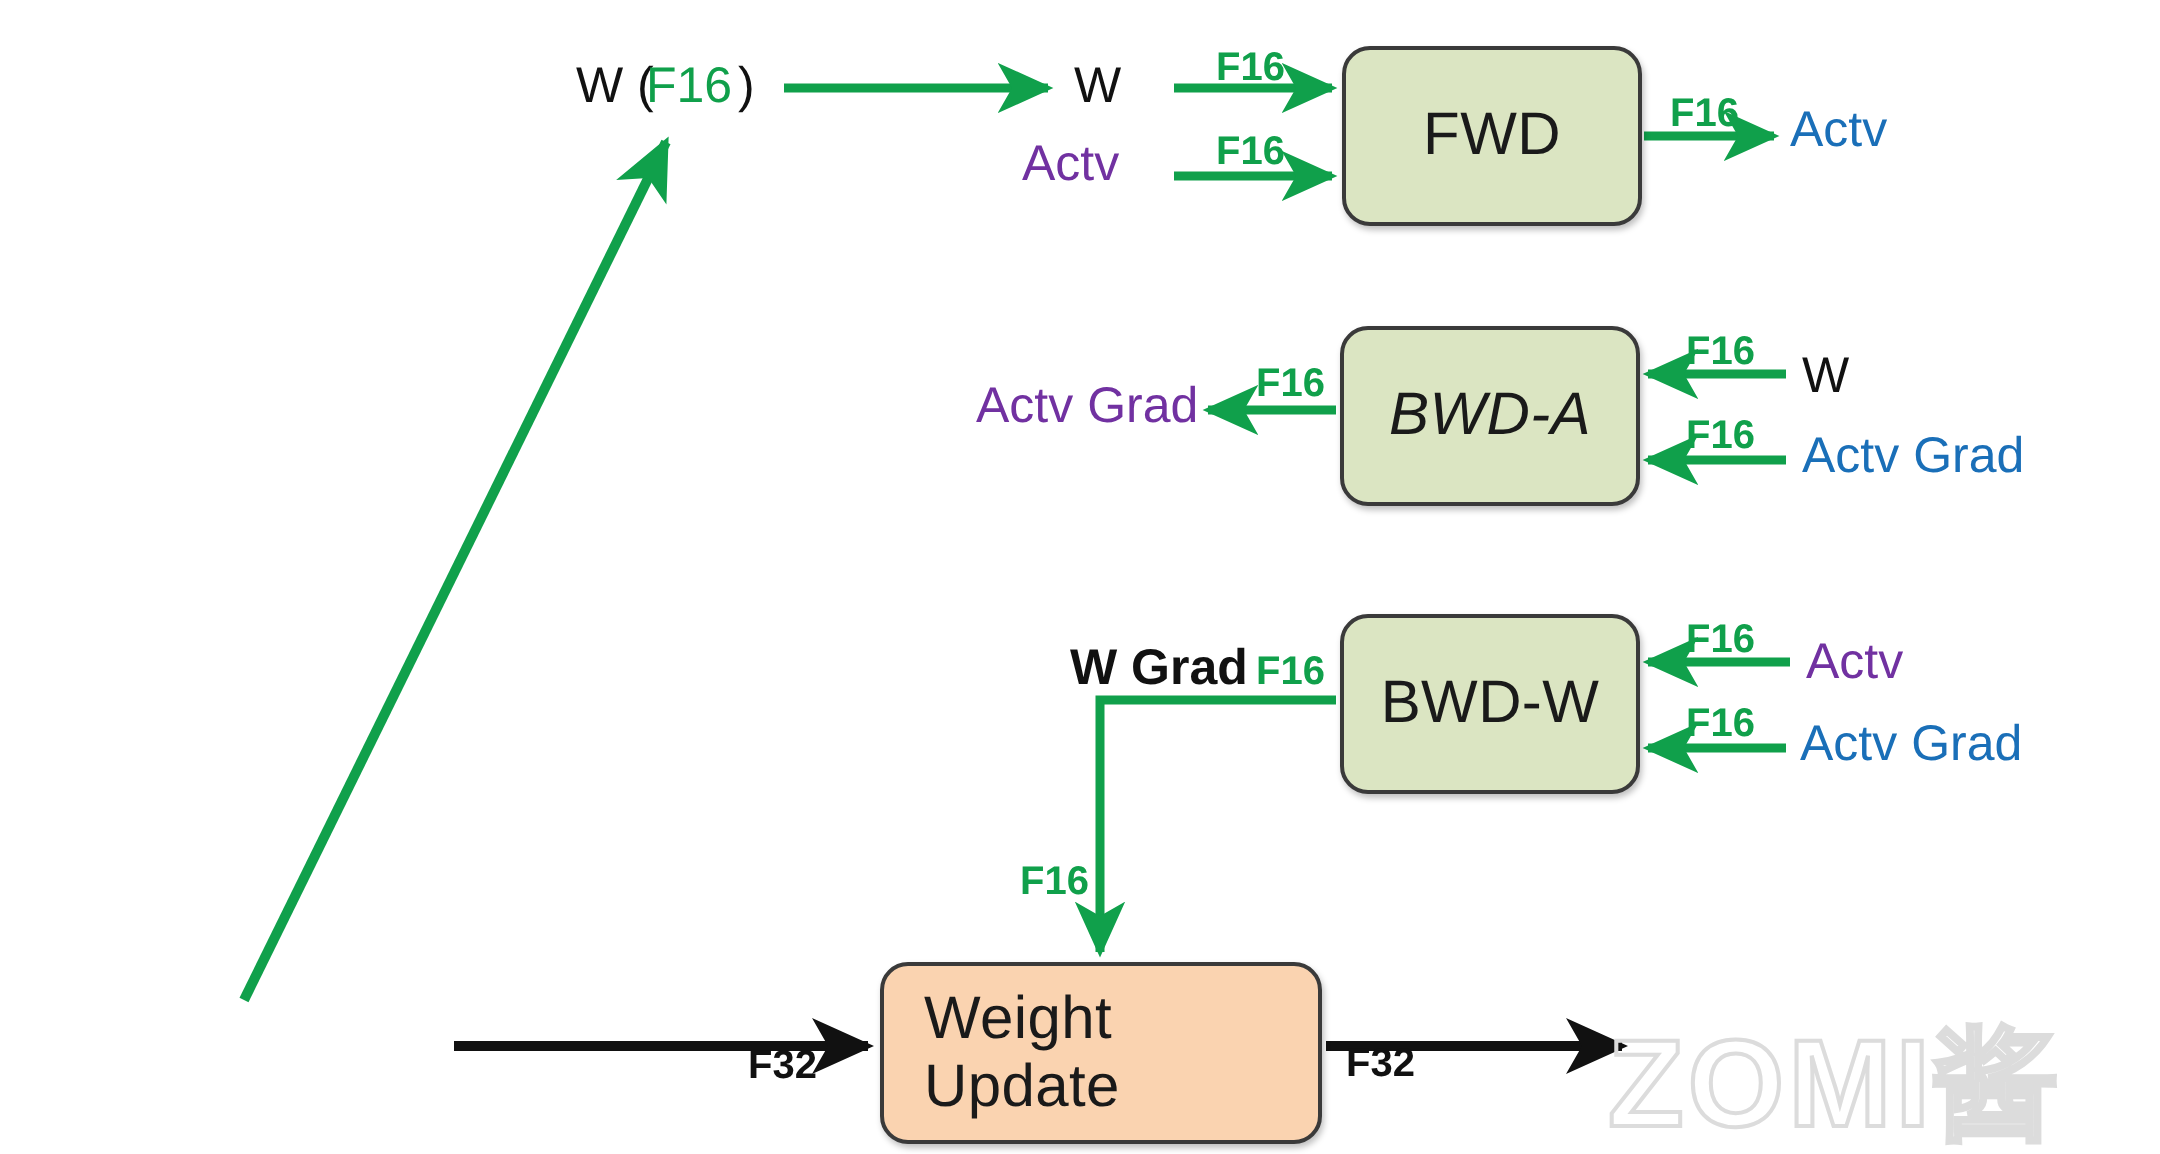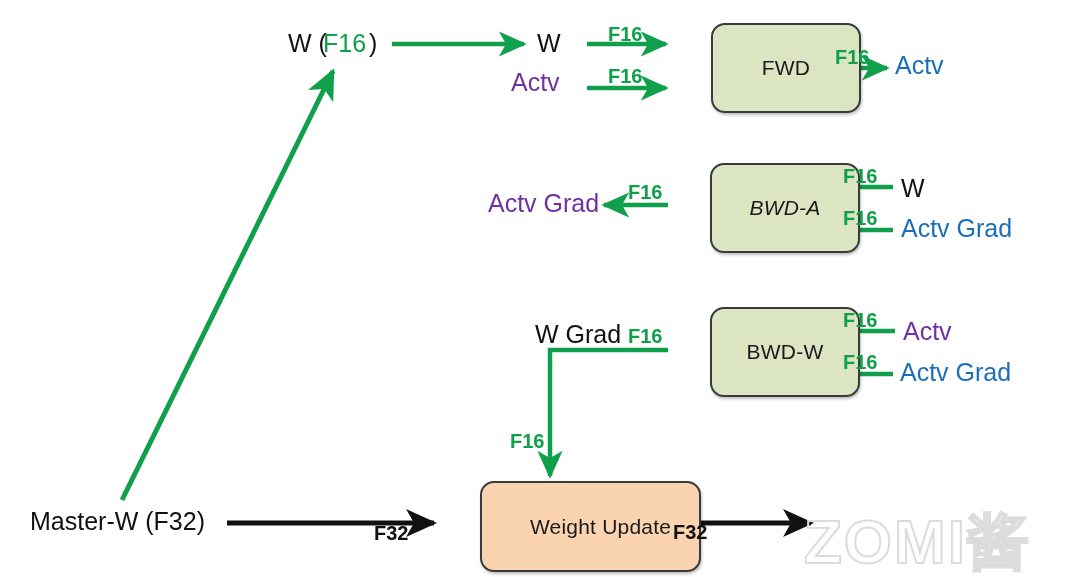--- a/index.html
+++ b/index.html
@@ -8,23 +8,22 @@
     font-family:"Liberation Sans", sans-serif;
     overflow:hidden;position:relative;
   }
   #stage{position:absolute;left:0;top:0;width:1080px;height:577px;}
   #edges{position:absolute;left:0;top:0;width:1080px;height:577px;pointer-events:none;}
 
   .node{
     position:absolute;box-sizing:border-box;
     display:flex;align-items:center;justify-content:center;
     border:2px solid #3a3a3a;border-radius:14px;
-    font-size:21px;color:#1a1a1a;letter-spacing:.2px;
+    font-size:30px;color:#1a1a1a;letter-spacing:.2px;
     box-shadow:1px 2px 3px rgba(0,0,0,.25);
-    margin-left:40px;
   }
   .node.green{background:#dbe5c2;}
   .node.orange{background:#fad3b0;}
 
   .lbl{position:absolute;white-space:nowrap;line-height:1;}
   .lbl.black{color:#111111;font-size:25px;}
   .lbl.purple{color:#7131a1;font-size:25px;}
   .lbl.blue{color:#1a6fb8;font-size:25px;}
   .lbl.greenword{color:#10a04b;font-size:25px;}
   .tag{position:absolute;white-space:nowrap;line-height:1;font-weight:bold;font-size:20px;}
@@ -98,25 +97,24 @@
   <div class="lbl black" style="left:369px;top:31px;">)</div>
 
   <div class="lbl black" style="left:537px;top:31px;">W</div>
   <div class="lbl purple" style="left:511px;top:70px;">Actv</div>
   <div class="lbl blue" style="left:895px;top:53px;">Actv</div>
 
   <div class="lbl purple" style="left:488px;top:191px;">Actv Grad</div>
   <div class="lbl black" style="left:901px;top:176px;">W</div>
   <div class="lbl blue" style="left:901px;top:216px;">Actv Grad</div>
 
-  <div class="lbl black" style="left:535px;top:322px;">W Grad</div>
+  <div class="lbl black" style="left:535px;top:322px;font-weight:bold;">W Grad</div>
   <div class="lbl purple" style="left:903px;top:319px;">Actv</div>
   <div class="lbl blue" style="left:900px;top:360px;">Actv Grad</div>
 
-  <div class="lbl black" style="left:30px;top:509px;">Master-W (F32)</div>
 
   <div class="tag green" style="left:608px;top:24px;">F16</div>
   <div class="tag green" style="left:608px;top:66px;">F16</div>
   <div class="tag green" style="left:835px;top:47px;">F16</div>
   <div class="tag green" style="left:628px;top:182px;">F16</div>
   <div class="tag green" style="left:843px;top:166px;">F16</div>
   <div class="tag green" style="left:843px;top:208px;">F16</div>
   <div class="tag green" style="left:628px;top:326px;">F16</div>
   <div class="tag green" style="left:843px;top:310px;">F16</div>
   <div class="tag green" style="left:843px;top:352px;">F16</div>

